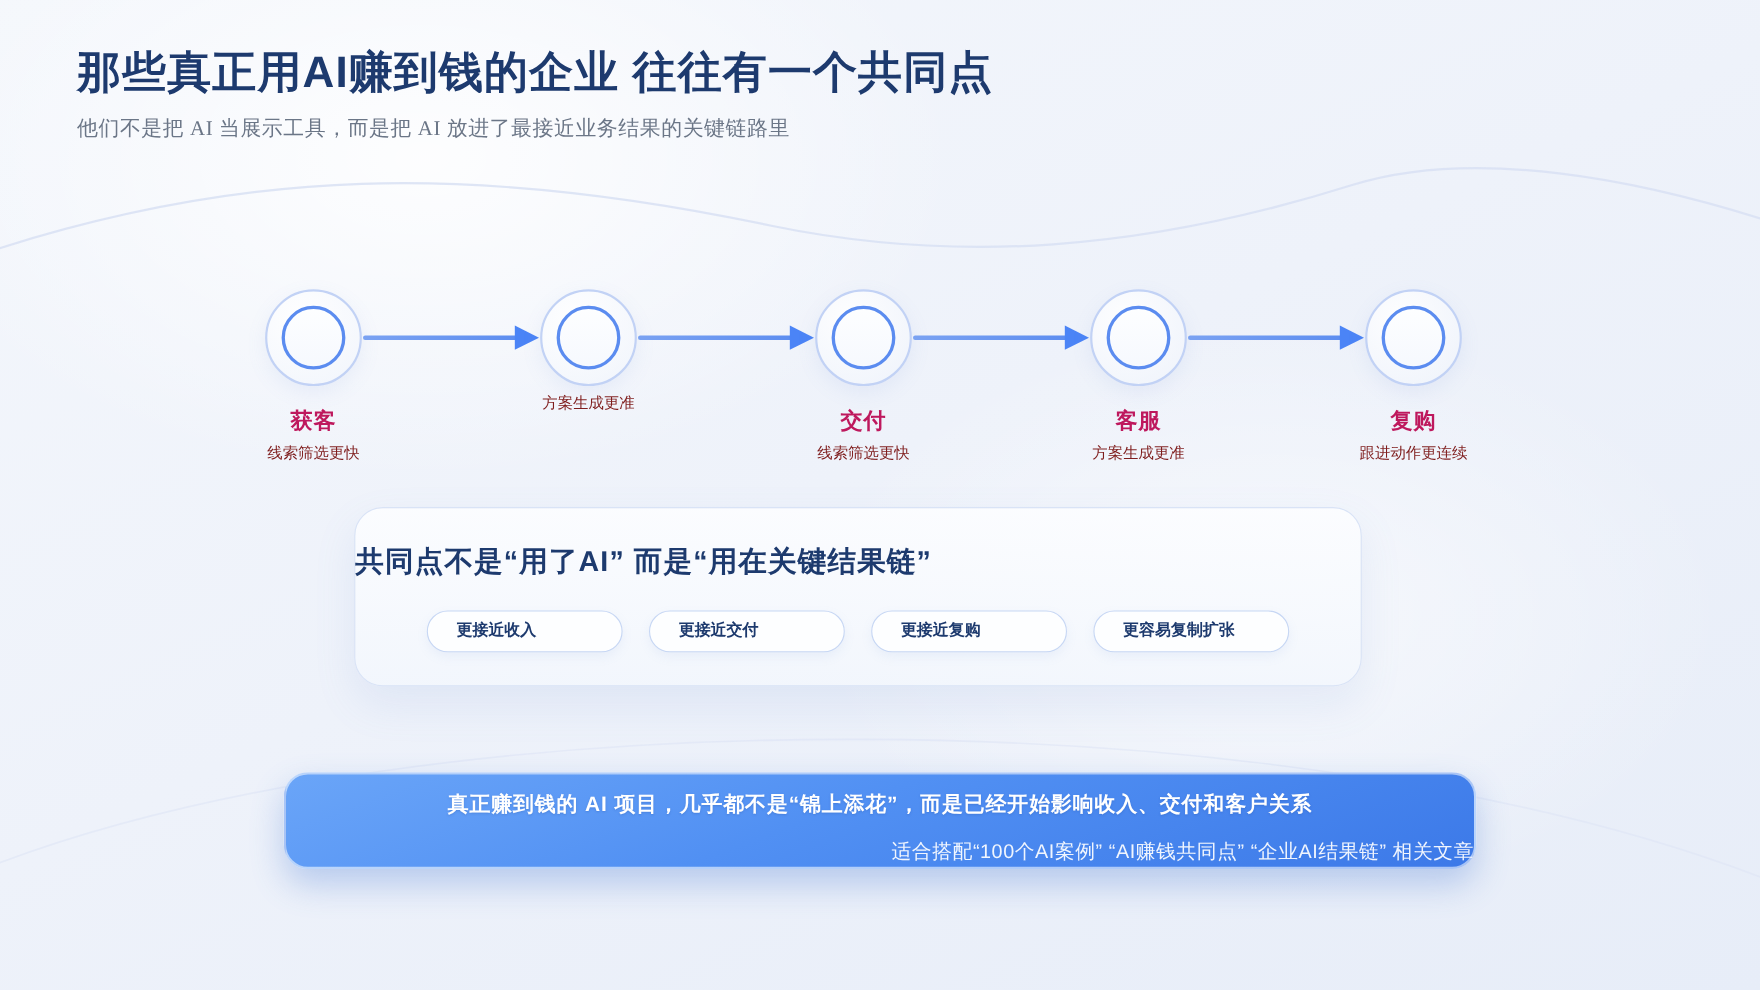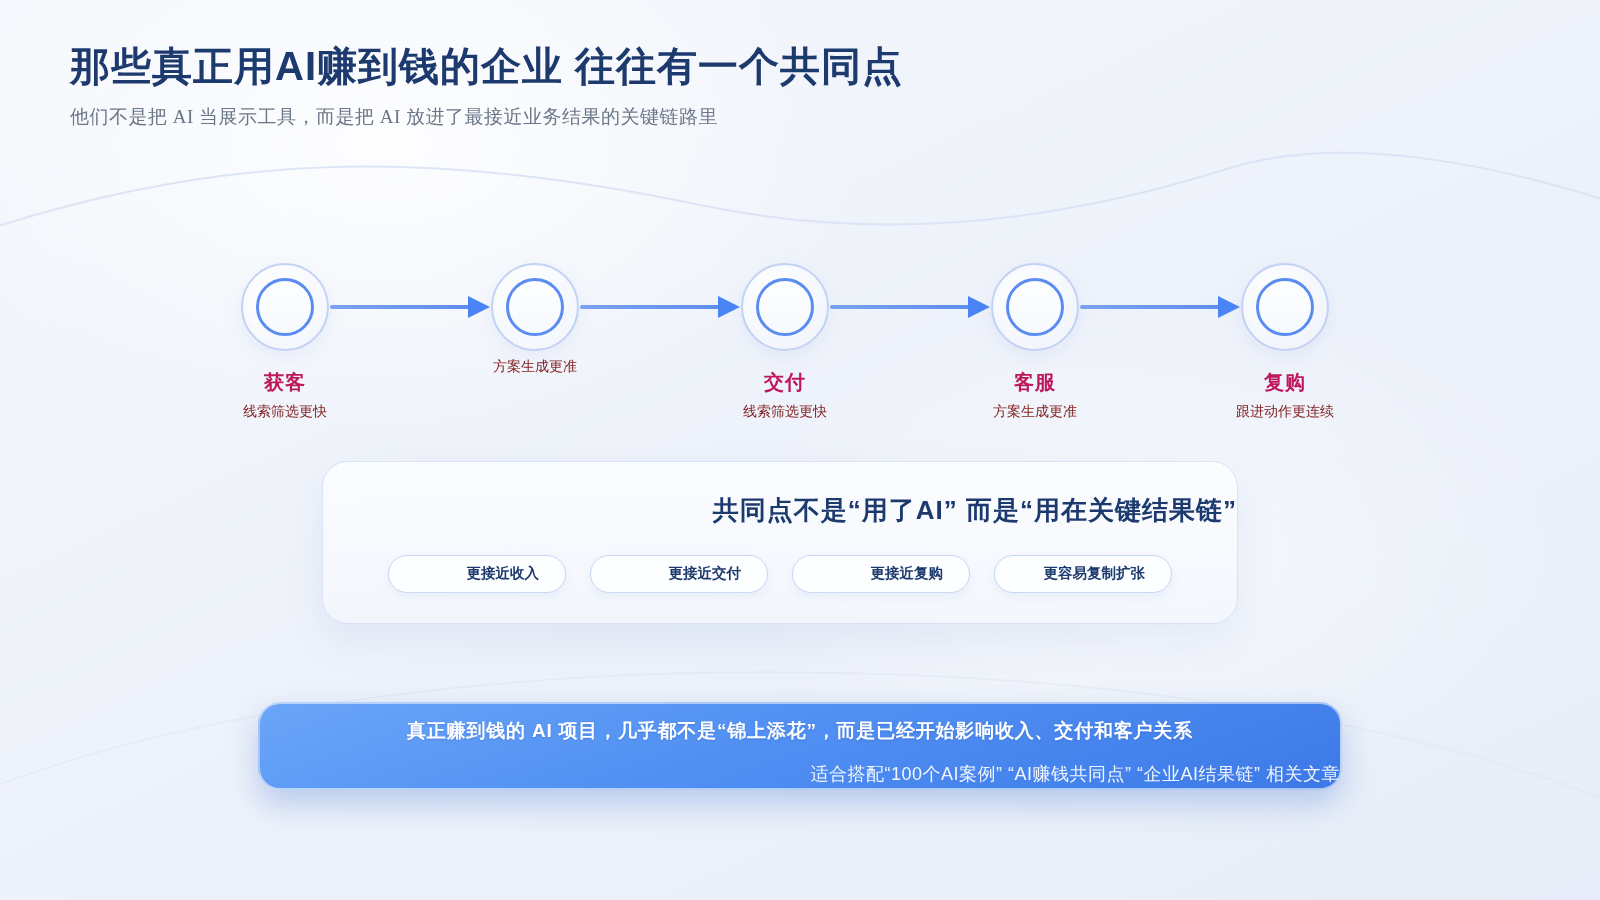--- a/index.html
+++ b/index.html
@@ -54,21 +54,21 @@
     border-left: 22px solid #4b84f6;
   }
 
   
   .card {
     position: absolute; left: 322px; top: 461px; width: 916px; height: 163px;
     border-radius: 26px;
     background: linear-gradient(180deg, rgba(252,253,255,0.92), rgba(243,247,253,0.88));
     border: 1px solid #d9e3f6;
     box-shadow: 0 16px 38px rgba(115,145,210,0.12);
-    text-align: right;
+    text-align: left;
   }
   .card-title { margin-top: 31px; font-size: 26px; font-weight: 900; color: #1d3a6e; letter-spacing: 1px; }
   .pills { display: flex; justify-content: center; gap: 24px; margin-top: 27px; }
   .pill {
     min-width: 178px; height: 38px; line-height: 35px; padding: 0 26px;
     border-radius: 19px; background: #fdfeff; border: 1.5px solid #c7d7f4;
     font-size: 14.5px; font-weight: bold; color: #1d3a6e;
     box-shadow: 0 4px 10px rgba(130,160,220,0.10);
     font-family: Liberation Serif, serif;
   }

